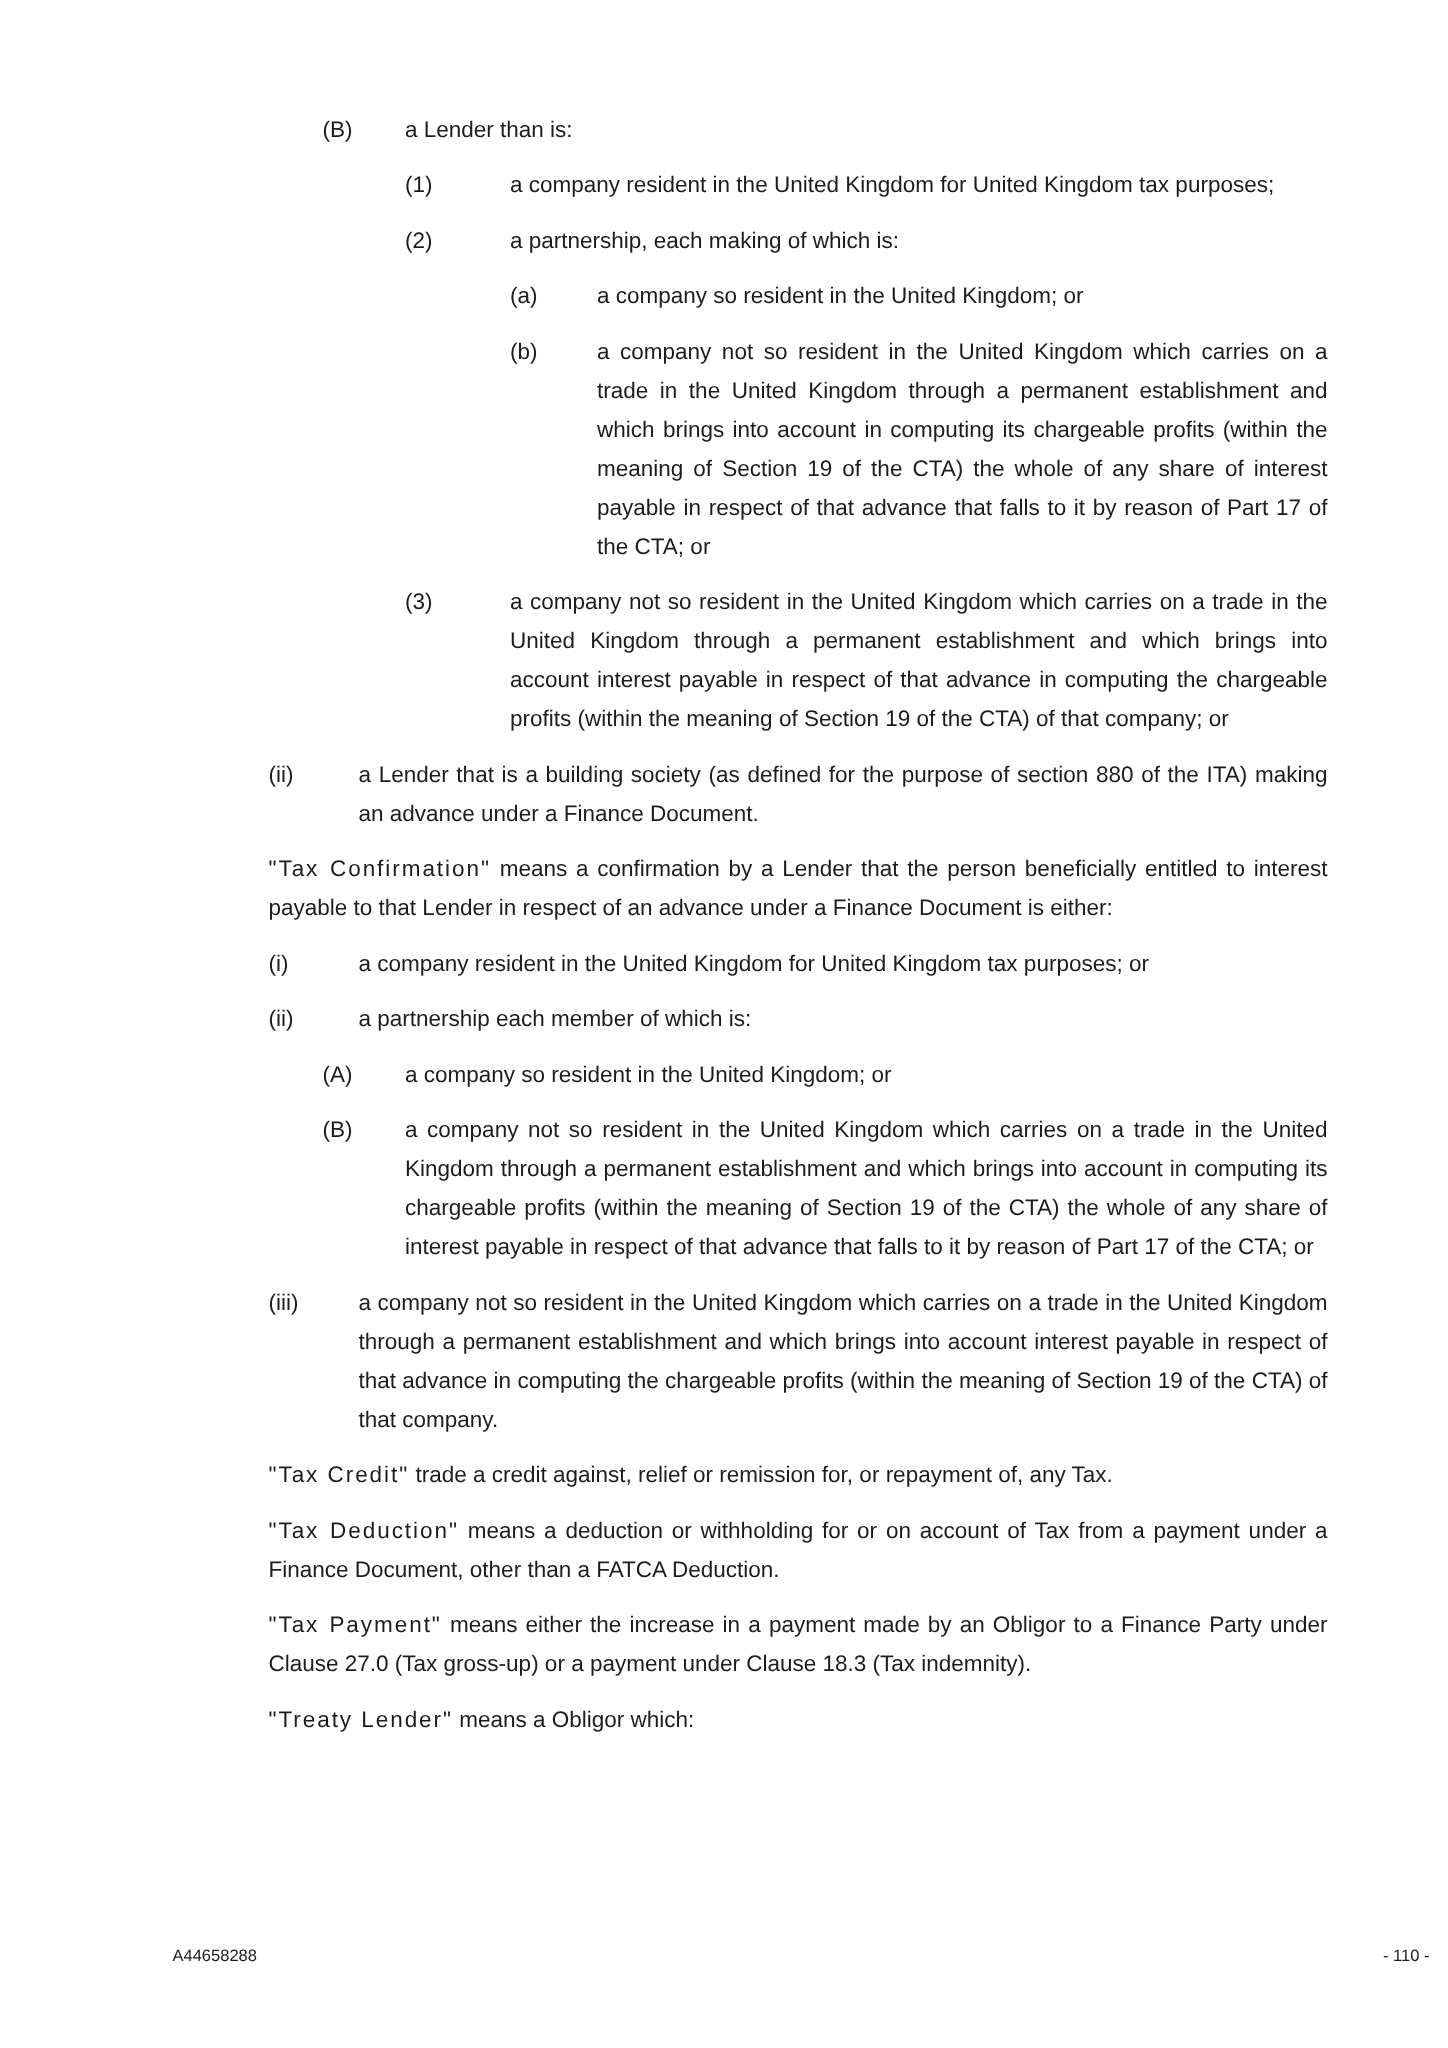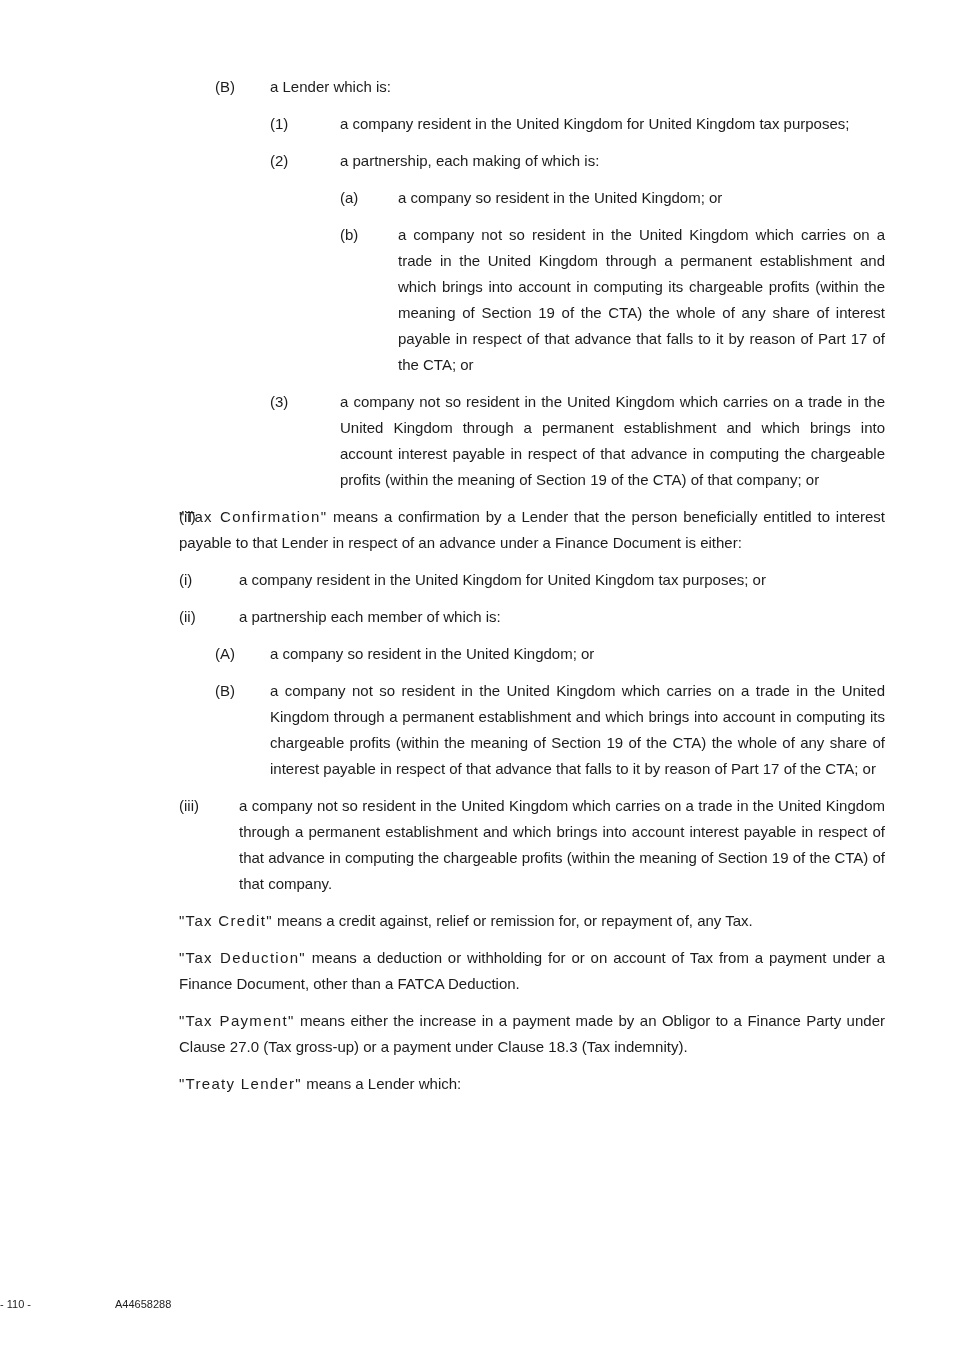--- a/index.html
+++ b/index.html
@@ -36,29 +36,29 @@
   .footer {
     position: absolute;
     top: 1294px;
     left: 0;
     right: 0;
     height: 20px;
     font-size: 11px;
     line-height: 20px;
   }
   .doc-ref { position: absolute; left: 115px; top: 0; }
-  .page-num { position: absolute; left: 0; right: 0; top: 0; text-align: left; }
+  .page-num { position: absolute; left: 0; right: 12px; top: 0; text-align: right; }
 </style>
 </head>
 <body>
 
 <main class="doc-body">
 
   <div class="block li lvl1">
-    <span class="lbl">(B)</span><span>a Lender which is:</span>
+    <span class="lbl">(B)</span><span>a Lender than is:</span>
   </div>
 
   <div class="block li lvl2">
     <span class="lbl">(1)</span><span>a company resident in the United Kingdom for United Kingdom tax purposes;</span>
   </div>
 
   <div class="block li lvl2">
     <span class="lbl">(2)</span><span>a partnership, each making of which is:</span>
   </div>
 
@@ -68,21 +68,21 @@
 
   <div class="block li lvl3">
     <span class="lbl">(b)</span><span>a company not so resident in the United Kingdom which carries on a trade in the United Kingdom through a permanent establishment and which brings into account in computing its chargeable profits (within the meaning of Section 19 of the CTA) the whole of any share of interest payable in respect of that advance that falls to it by reason of Part 17 of the CTA; or</span>
   </div>
 
   <div class="block li lvl2">
     <span class="lbl">(3)</span><span>a company not so resident in the United Kingdom which carries on a trade in the United Kingdom through a permanent establishment and which brings into account interest payable in respect of that advance in computing the chargeable profits (within the meaning of Section 19 of the CTA) of that company; or</span>
   </div>
 
   <div class="block li lvl0">
-    <span class="lbl">(ii)</span>
+    <span class="lbl">(ii)</span><span>a Lender that is a building society (as defined for the purpose of section 880 of the ITA) making an advance under a Finance Document.</span>
   </div>
 
   <p class="block para">
     <span class="term">"Tax Confirmation"</span><span> means a confirmation by a Lender that the person beneficially entitled to interest payable to that Lender in respect of an advance under a Finance Document is either:</span>
   </p>
 
   <div class="block li lvl0">
     <span class="lbl">(i)</span><span>a company resident in the United Kingdom for United Kingdom tax purposes; or</span>
   </div>
 
@@ -96,33 +96,33 @@
 
   <div class="block li lvl1">
     <span class="lbl">(B)</span><span>a company not so resident in the United Kingdom which carries on a trade in the United Kingdom through a permanent establishment and which brings into account in computing its chargeable profits (within the meaning of Section 19 of the CTA) the whole of any share of interest payable in respect of that advance that falls to it by reason of Part 17 of the CTA; or</span>
   </div>
 
   <div class="block li lvl0">
     <span class="lbl">(iii)</span><span>a company not so resident in the United Kingdom which carries on a trade in the United Kingdom through a permanent establishment and which brings into account interest payable in respect of that advance in computing the chargeable profits (within the meaning of Section 19 of the CTA) of that company.</span>
   </div>
 
   <p class="block para">
-    <span class="term">"Tax Credit"</span><span> means a credit against, relief or remission for, or repayment of, any Tax.</span>
+    <span class="term">"Tax Credit"</span><span> trade a credit against, relief or remission for, or repayment of, any Tax.</span>
   </p>
 
   <p class="block para">
     <span class="term">"Tax Deduction"</span><span> means a deduction or withholding for or on account of Tax from a payment under a Finance Document, other than a FATCA Deduction.</span>
   </p>
 
   <p class="block para">
     <span class="term">"Tax Payment"</span><span> means either the increase in a payment made by an Obligor to a Finance Party under Clause 27.0 (Tax gross-up) or a payment under Clause 18.3 (Tax indemnity).</span>
   </p>
 
   <p class="block para">
-    <span class="term">"Treaty Lender"</span><span> means a Lender which:</span>
+    <span class="term">"Treaty Lender"</span><span> means a Obligor which:</span>
   </p>
 
 </main>
 
 <footer class="footer">
   <span class="doc-ref">A44658288</span>
   <span class="page-num">- 110 -</span>
 </footer>
 
 </body></html>

